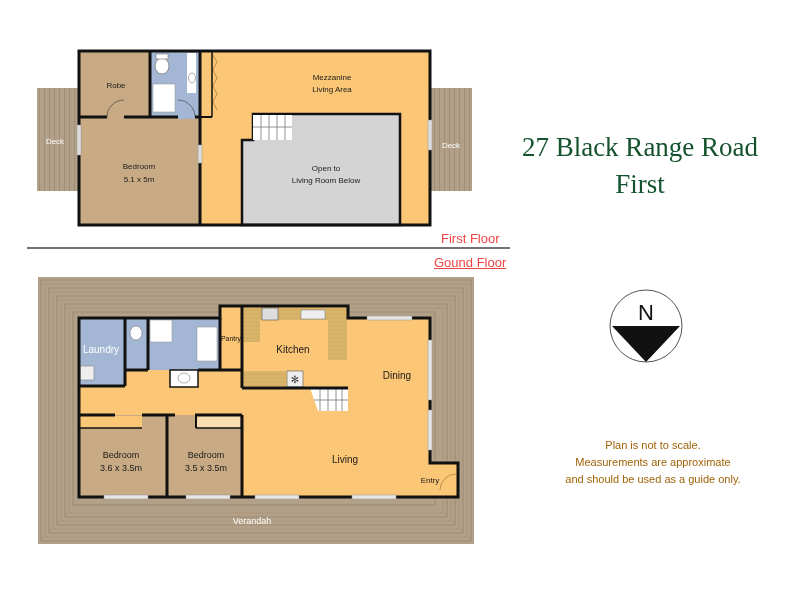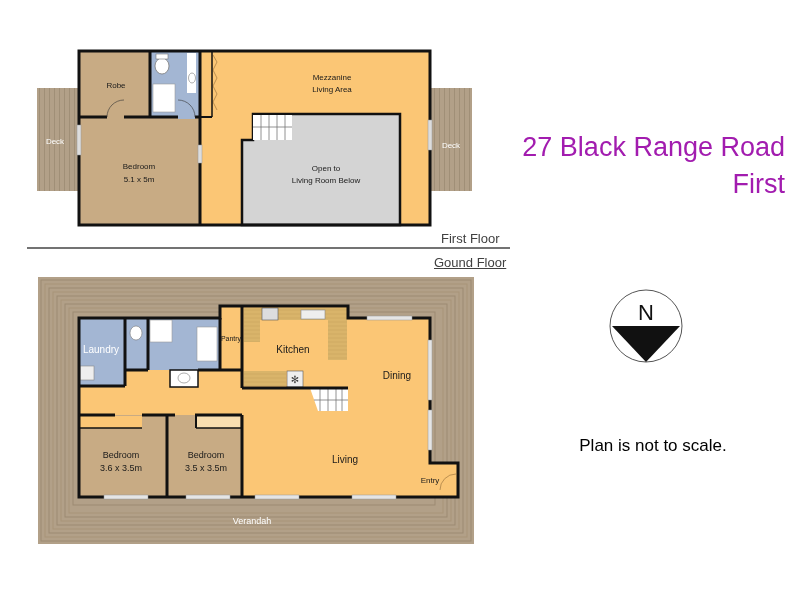--- a/index.html
+++ b/index.html
@@ -1,22 +1,22 @@
 <!DOCTYPE html>
 <html><head>
 <meta charset="utf-8">
 <style>
   * { box-sizing: border-box; margin: 0; padding: 0; }
   html, body { width: 800px; height: 600px; background: #ffffff; overflow: hidden; }
   body { position: relative; font-family: "Liberation Sans", sans-serif; color: #222; }
   svg { position: absolute; left: 0; top: 0; }
   .lbl { font-family: "Liberation Sans", sans-serif; fill: #1a1a1a; }
-  .title { position: absolute; font-family: Liberation Sans, sans-serif; font-size: 27px; color: #a21caf; text-align: right; }
-  .floorlbl { position: absolute; font-family: "Liberation Sans", sans-serif; font-size: 13px; color: #404040; }
-  .note { position: absolute; left: 528px; top: 437px; width: 250px; text-align: center; font-size: 17px; line-height: 17px; color: #000000; }
+  .title { position: absolute; font-family: Liberation Serif, serif; font-size: 27px; color: #14532d; text-align: center; }
+  .floorlbl { position: absolute; font-family: "Liberation Sans", sans-serif; font-size: 13px; color: #ef4444; }
+  .note { position: absolute; left: 528px; top: 437px; width: 250px; text-align: center; font-size: 11px; line-height: 17px; color: #a16207; }
 </style>
 </head>
 <body>
 
 <svg width="800" height="600" viewBox="0 0 800 600">
   <defs>
     <pattern id="deckV" width="5" height="10" patternUnits="userSpaceOnUse">
       <rect width="5" height="10" fill="#b2a088"></rect>
       <line x1="4.5" y1="0" x2="4.5" y2="10" stroke="#9c8a72" stroke-width="0.8"></line>
     </pattern>
@@ -202,13 +202,15 @@
 </svg>
 
 <div class="floorlbl" style="left:441px; top:231px;">First Floor</div>
 <div class="floorlbl" style="left:434px; top:255px;text-decoration:underline;">Gound Floor</div>
 
 <div class="title" style="left:495px; top:132px; width:290px;">27 Black Range Road</div>
 <div class="title" style="left:495px; top:169px; width:290px;">First</div>
 
 <div class="note">
   <div>Plan is not to scale.</div>
+  <div>Measurements are approximate</div>
+  <div>and should be used as a guide only.</div>
 </div>
 
 </body></html>

